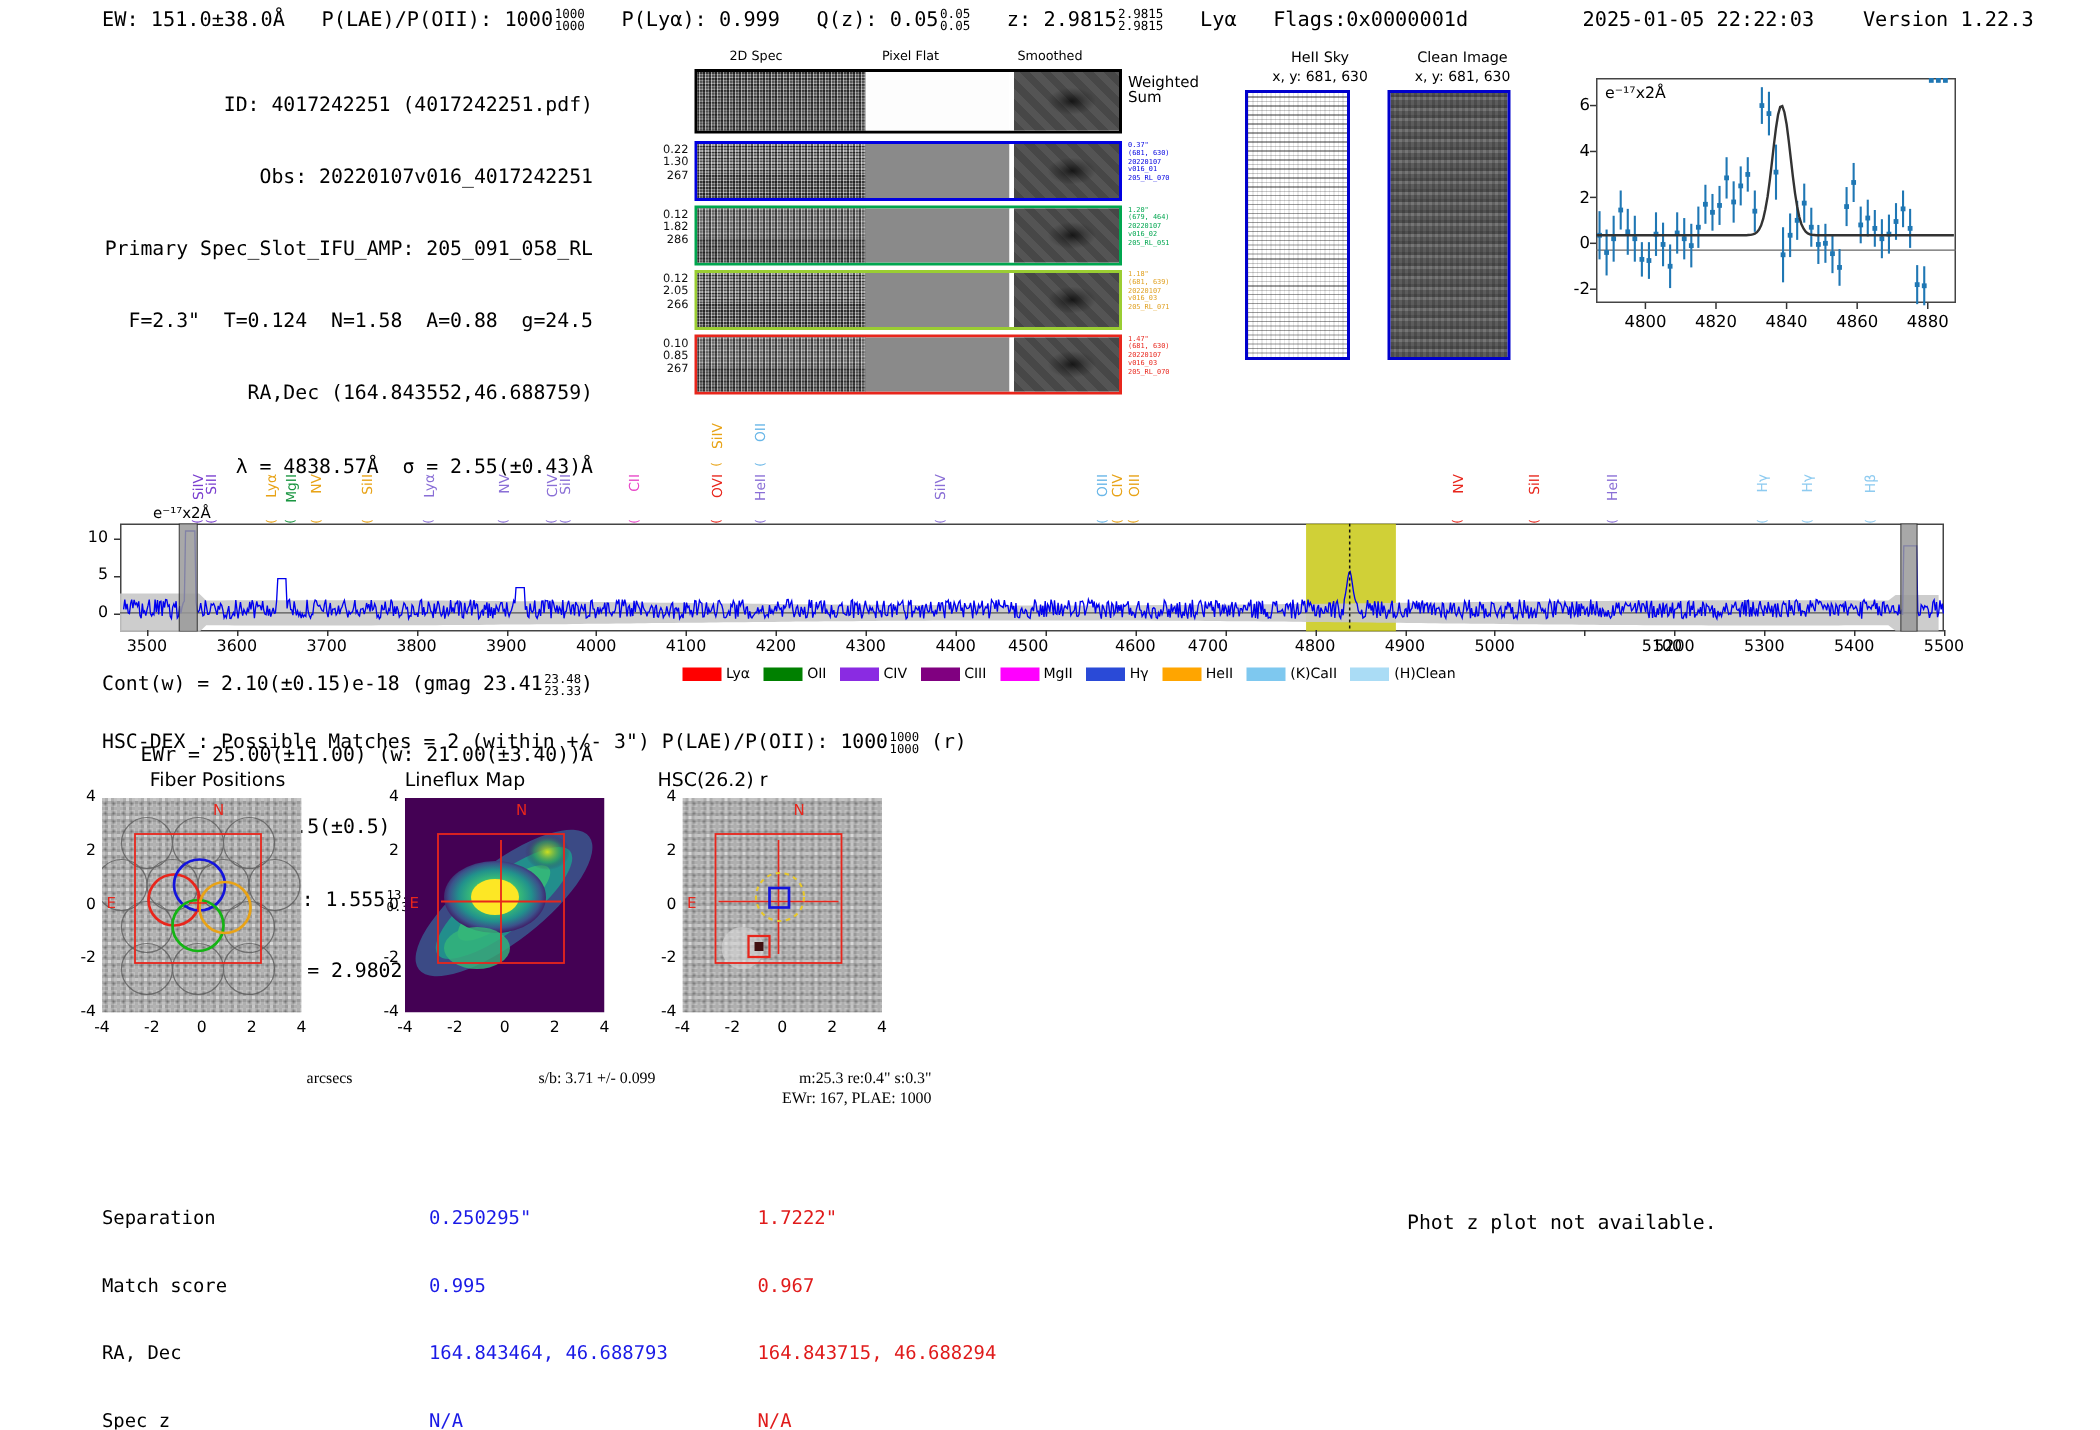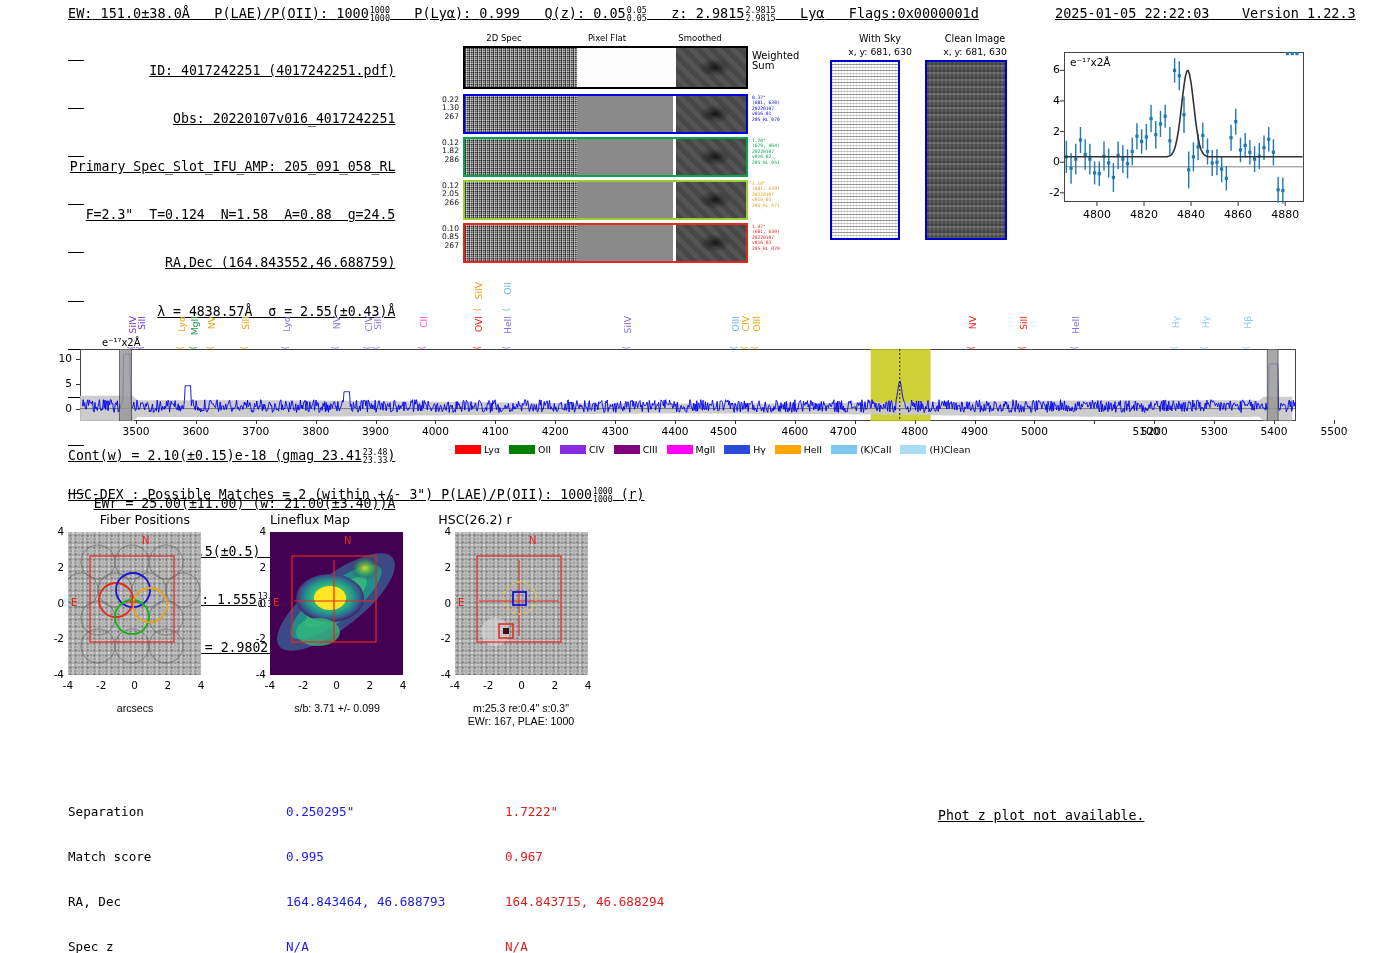--- a/index.html
+++ b/index.html
@@ -1,21 +1,21 @@
 <!DOCTYPE html>
 <html><head>
 <meta charset="utf-8">
 <title>HETDEX Emission Line Detection Report</title>
 <style>
   html,body{margin:0;padding:0;background:#ffffff;}
   body{width:1400px;height:953px;position:relative;
        font-family:"DejaVu Sans Mono","Liberation Mono",monospace;
        color:#000;overflow:hidden;}
   .abs{position:absolute;}
-  .mono{font-family:"DejaVu Sans Mono","Liberation Mono",monospace;text-decoration:underline;}
+  .mono{font-family:"DejaVu Sans Mono","Liberation Mono",monospace;}
   .sans{font-family:"DejaVu Sans","Liberation Sans",sans-serif;}
   .frac{display:inline-flex;flex-direction:column;vertical-align:middle;
         font-size:62%;line-height:1.0;margin-left:1px;}
   .frac span{display:block;}
 
   
   #header-line{left:68px;top:5px;font-size:13.5px;letter-spacing:0px;white-space:nowrap;}
   #timestamp-line{left:1055px;top:5px;font-size:13.5px;white-space:nowrap;}
 
   
@@ -71,22 +71,22 @@
   #legend{position:absolute;left:455px;top:444px;display:flex;gap:9px;align-items:center;
      font-size:9.4px;font-family:"DejaVu Sans","Liberation Sans",sans-serif;}
   #legend .lg{display:flex;align-items:center;gap:3px;}
   #legend .sw{width:26px;height:9px;display:block;}
 
   
   #hsc-header{left:68px;top:487px;font-size:13.2px;white-space:nowrap;}
   .img-title{position:absolute;font-size:12.6px;text-align:center;width:180px;
      font-family:"DejaVu Sans","Liberation Sans",sans-serif;}
   .cutbox{position:absolute;width:133px;height:143px;}
-  .sub-caption{position:absolute;font-size:10.6px;text-align:center;width:200px;
-     font-family:Liberation Sans, sans-serif;}
+  .sub-caption{position:absolute;font-size:10.6px;text-align:right;width:200px;
+     font-family:Liberation Serif, serif;margin-top:12px;}
   .ax-num{position:absolute;font-size:10.4px;
      font-family:"DejaVu Sans","Liberation Sans",sans-serif;color:#000;}
   .nlabel{position:absolute;color:#e8261c;font-size:10px;
      font-family:"DejaVu Sans","Liberation Sans",sans-serif;}
 
   
   #match-table{position:absolute;left:68px;top:774px;font-size:12.6px;line-height:15px;}
   #match-table .col{position:absolute;top:0;white-space:pre;}
   #match-table .c-label{left:0;color:#000;}
   #match-table .c-m1{left:218px;color:#1a1ae6;}
@@ -235,21 +235,21 @@
   </div>
   <div class="rowlabel-right" style="top:191px;color:#e8261c;">
     <div>1.47"</div>
       <div>(681, 630)</div>
       <div>20220107</div>
       <div>v016_03</div>
       <div>205_RL_070</div>
   </div>
 </div>
 
-<div class="cutout-title sans" style="left:825px;top:33px;">With Sky</div>
+<div class="cutout-title sans" style="left:825px;top:33px;">HeII Sky</div>
 <div class="cutout-title sans" style="left:825px;top:46px;font-size:9.3px;">x, y: 681, 630</div>
 <div class="cutout-img sky" style="left:830px;top:60px;width:66px;height:176px;"></div>
 
 <div class="cutout-title sans" style="left:920px;top:33px;">Clean Image</div>
 <div class="cutout-title sans" style="left:920px;top:46px;font-size:9.3px;">x, y: 681, 630</div>
 <div class="cutout-img clean" style="left:925px;top:60px;width:78px;height:176px;"></div>
 
 <div class="abs" id="zoom-plot">
   <div class="plot-frame" style="left:28px;top:0;width:240px;height:150px;"></div>
   <div class="abs sans" style="left:34px;top:4px;font-size:10.5px;">e⁻¹⁷x2Å</div>
@@ -399,21 +399,21 @@
   </svg>
 </div>
 <div class="abs" id="fullspec-yticks" style="left: 40px; top: 349px; width: 40px; height: 72px;">
     <div class="tick-lbl sans" style="left: 0px; top: 52.5862px; width: 32px; text-align: right; font-size: 10.6px;">0</div>
     <div class="axis-line" style="left: 36px; top: 59.5862px; width: 4px; height: 1px;"></div>
     <div class="tick-lbl sans" style="left: 0px; top: 27.7586px; width: 32px; text-align: right; font-size: 10.6px;">5</div>
     <div class="axis-line" style="left: 36px; top: 34.7586px; width: 4px; height: 1px;"></div>
     <div class="tick-lbl sans" style="left: 0px; top: 2.93103px; width: 32px; text-align: right; font-size: 10.6px;">10</div>
     <div class="axis-line" style="left: 36px; top: 9.93103px; width: 4px; height: 1px;"></div>
   </div>
-<div class="abs" id="fullspec-xticks" style="left: 80px; top: 423px; width: 1216px; height: 20px; margin-left: 38px;">
+<div class="abs" id="fullspec-xticks" style="left: 80px; top: 423px; width: 1216px; height: 20px;">
     <div class="tick-lbl sans" style="left: -7.02956px; top: 2px; width: 50px; text-align: center; font-size: 10.6px;">3500</div>
     <div class="axis-line" style="left: 17.9704px; top: -3px; width: 1px; height: 4px;"></div>
     <div class="tick-lbl sans" style="left: 52.8719px; top: 2px; width: 50px; text-align: center; font-size: 10.6px;">3600</div>
     <div class="axis-line" style="left: 77.8719px; top: -3px; width: 1px; height: 4px;"></div>
     <div class="tick-lbl sans" style="left: 112.773px; top: 2px; width: 50px; text-align: center; font-size: 10.6px;">3700</div>
     <div class="axis-line" style="left: 137.773px; top: -3px; width: 1px; height: 4px;"></div>
     <div class="tick-lbl sans" style="left: 172.675px; top: 2px; width: 50px; text-align: center; font-size: 10.6px;">3800</div>
     <div class="axis-line" style="left: 197.675px; top: -3px; width: 1px; height: 4px;"></div>
     <div class="tick-lbl sans" style="left: 232.576px; top: 2px; width: 50px; text-align: center; font-size: 10.6px;">3900</div>
     <div class="axis-line" style="left: 257.576px; top: -3px; width: 1px; height: 4px;"></div>

